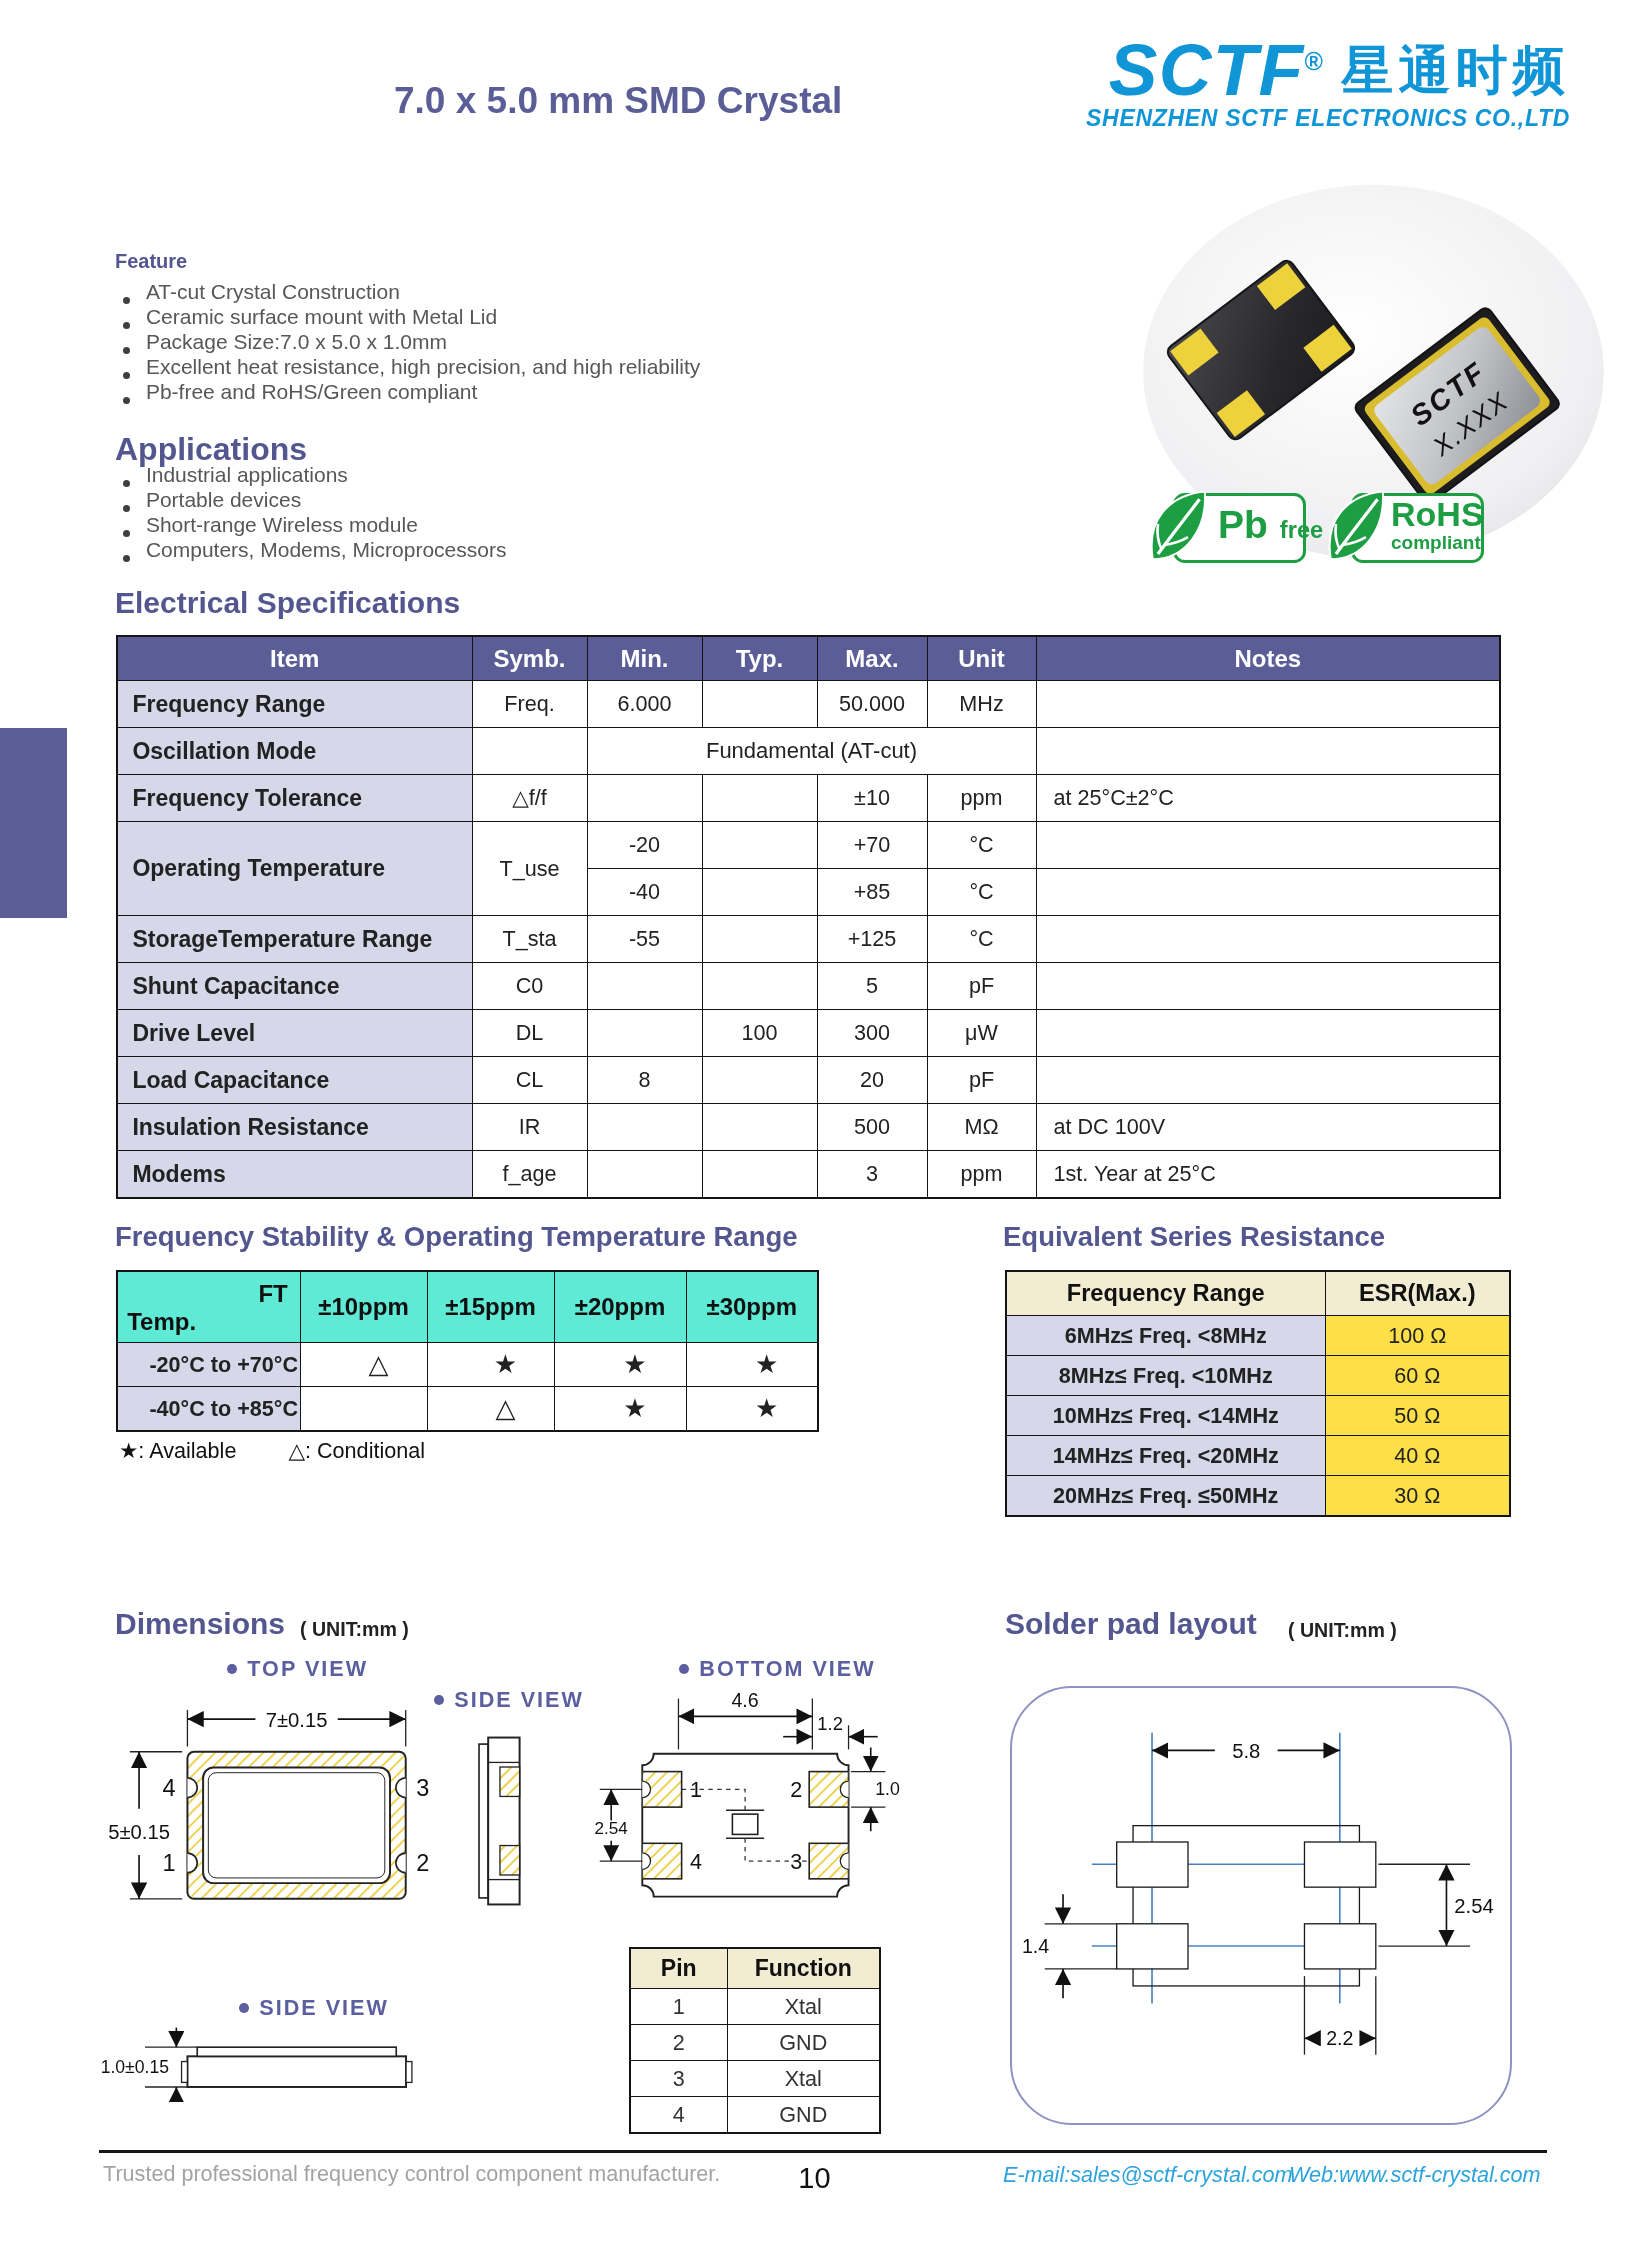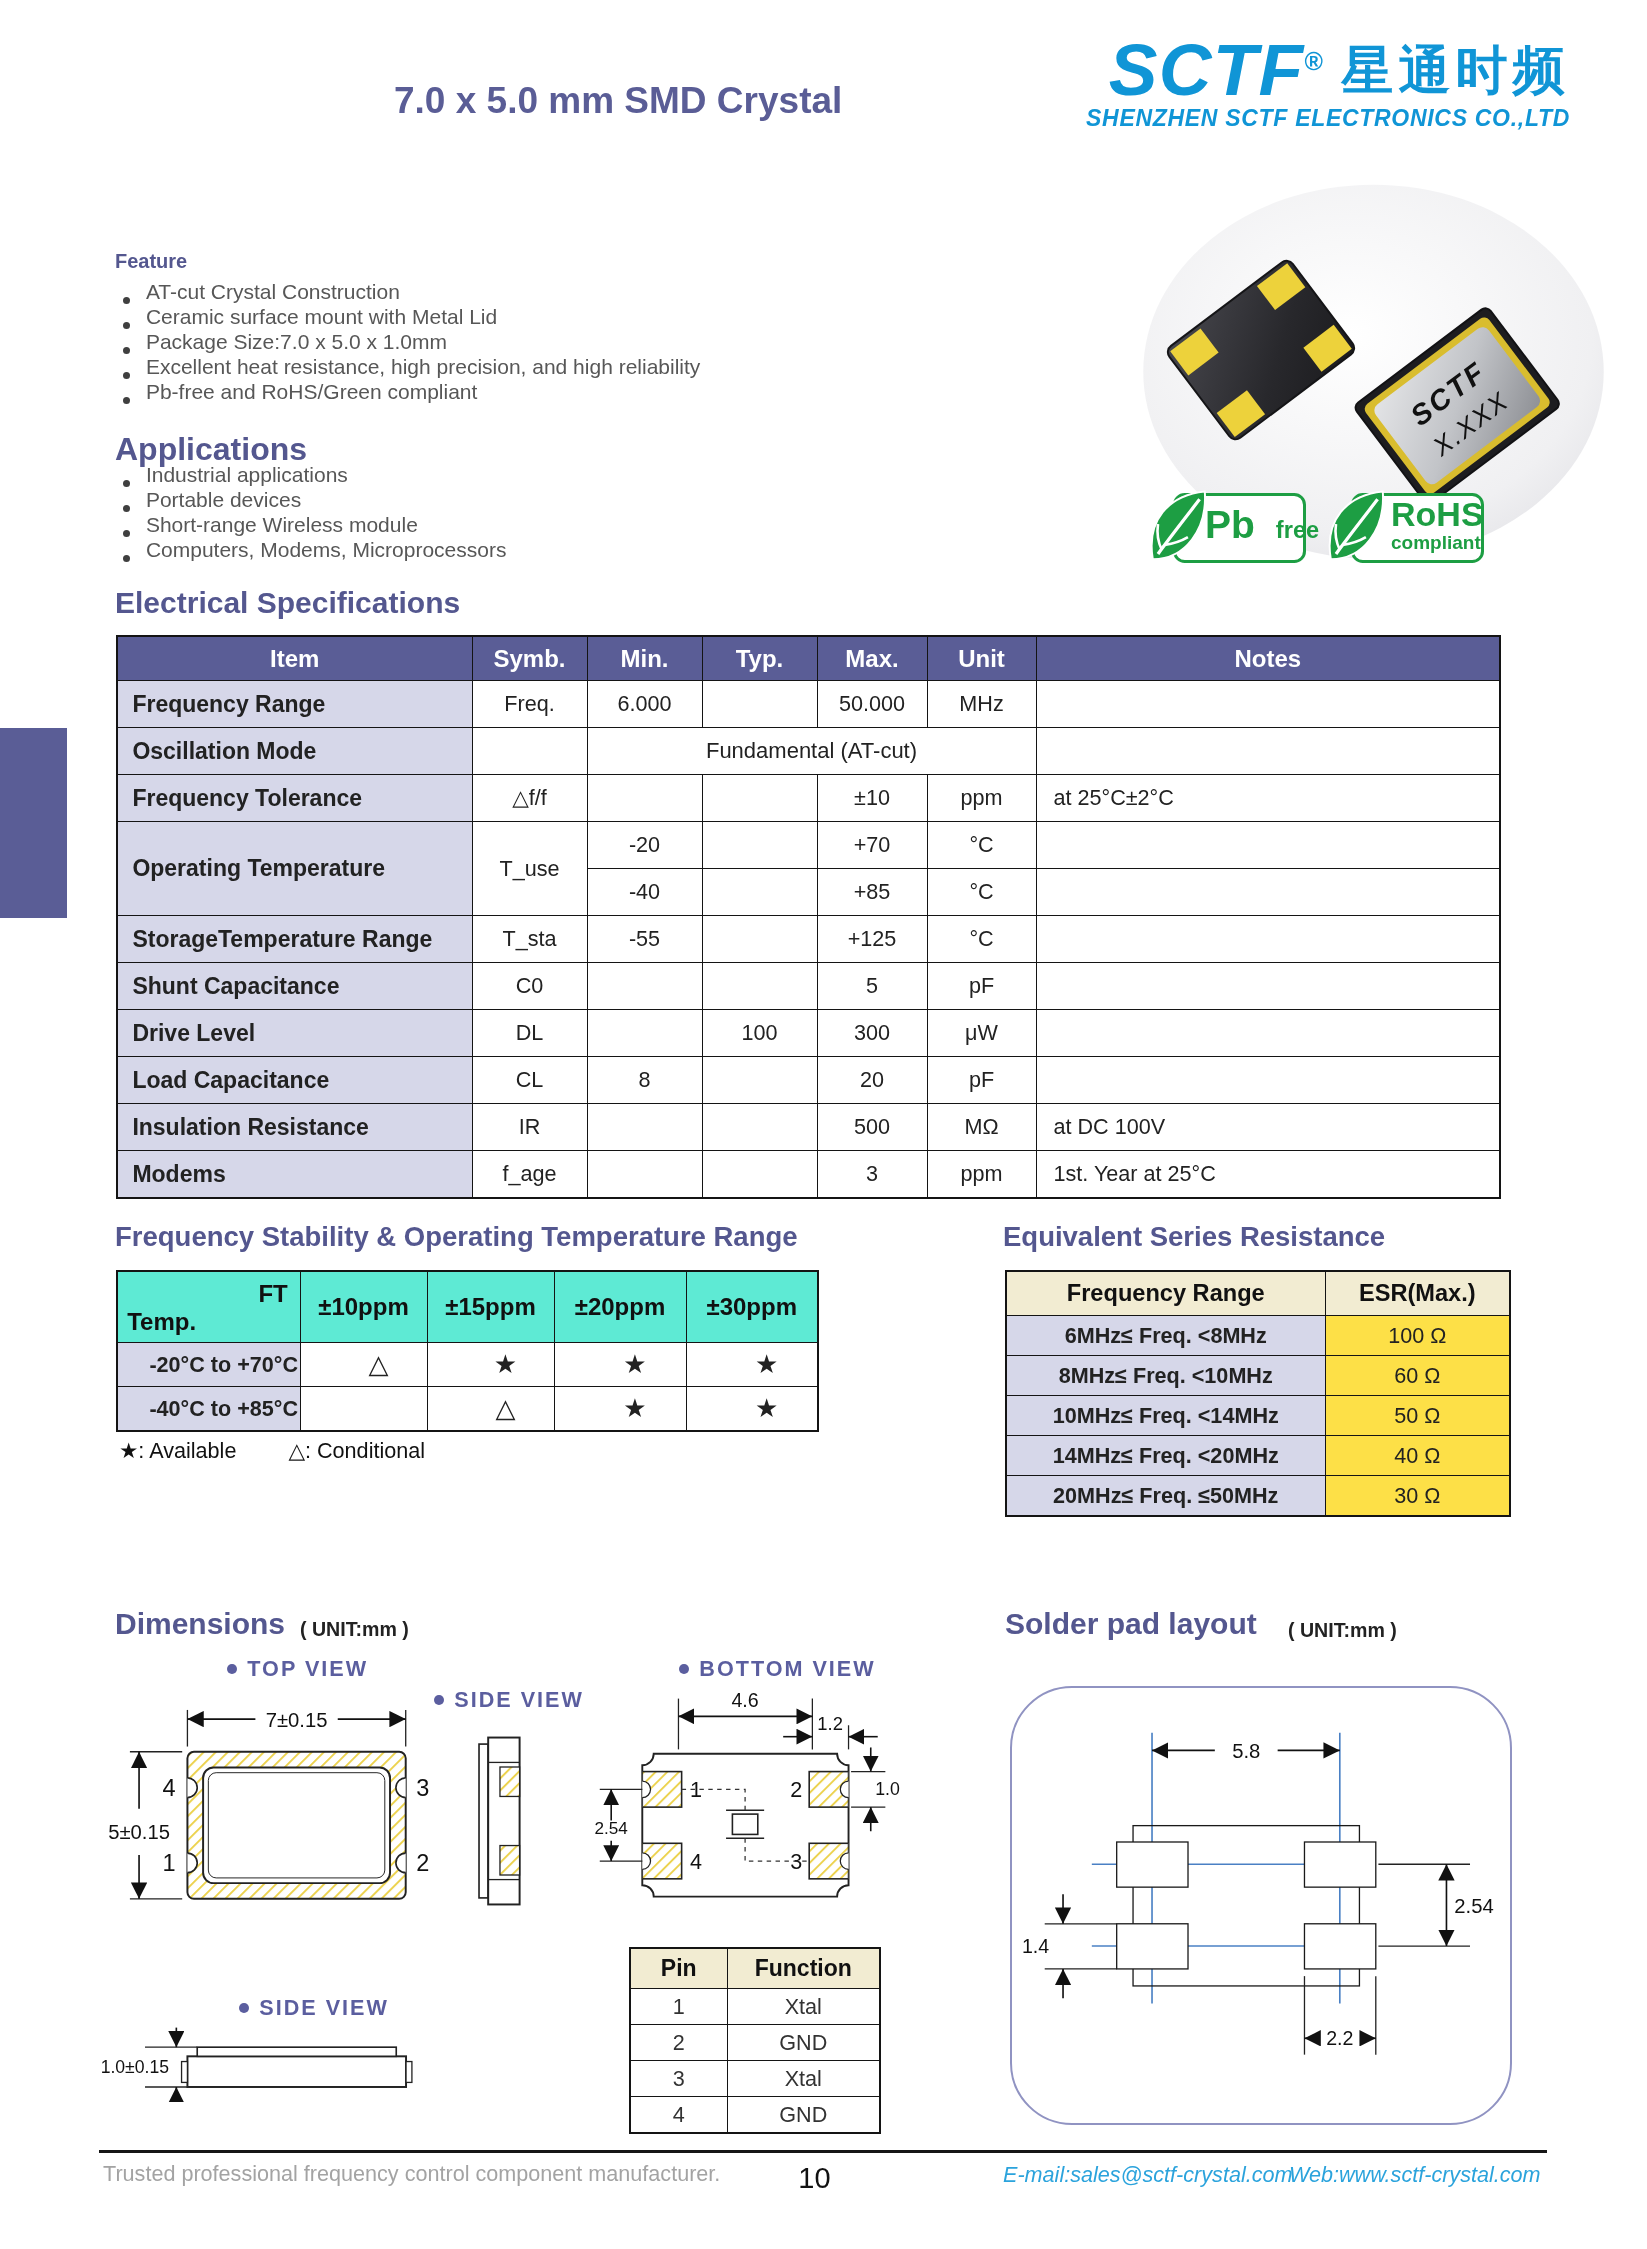--- a/index.html
+++ b/index.html
@@ -63,21 +63,21 @@
   .pin-table td{height:33px;font-size:21.6px;text-align:center;background:#fff;color:#333;}
 
   
   .view-label{display:flex;align-items:center;color:#5b5e9f;font-size:21.6px;font-weight:bold;letter-spacing:2px;}
   .vdot{width:9.8px;height:9.8px;border-radius:50%;background:#5b5e9f;margin-right:10.5px;}
 
   
   .badge{width:161px;height:80px;}
   .badge .box{position:absolute;left:27.5px;top:6.5px;right:0;bottom:2.6px;border:3.9px solid #1d9e43;border-radius:11.8px;background:#fff;}
   .badge .leaf{position:absolute;left:0;top:0;}
-  .pb-text{position:absolute;left:60px;top:17px;display:flex;align-items:baseline;gap:21px;}
+  .pb-text{position:absolute;left:73px;top:17px;display:flex;align-items:baseline;gap:12px;}
   .pb-main{font-size:39px;font-weight:900;color:#1d9e43;}
   .pb-sub{font-size:23.6px;font-weight:bold;color:#1d9e43;}
   .rohs-text{position:absolute;left:68px;top:10.5px;line-height:1;}
   .rohs-main{font-size:34px;font-weight:900;color:#1d9e43;}
   .rohs-sub{font-size:19px;font-weight:bold;color:#1d9e43;margin-top:2.6px;}
 
   
   .draw text{font-family:"Liberation Sans",sans-serif;fill:#111;}
   .solder-box{left:1010px;top:1686px;width:498px;height:435px;border:2px solid #9093c2;border-radius:62px;}
 

